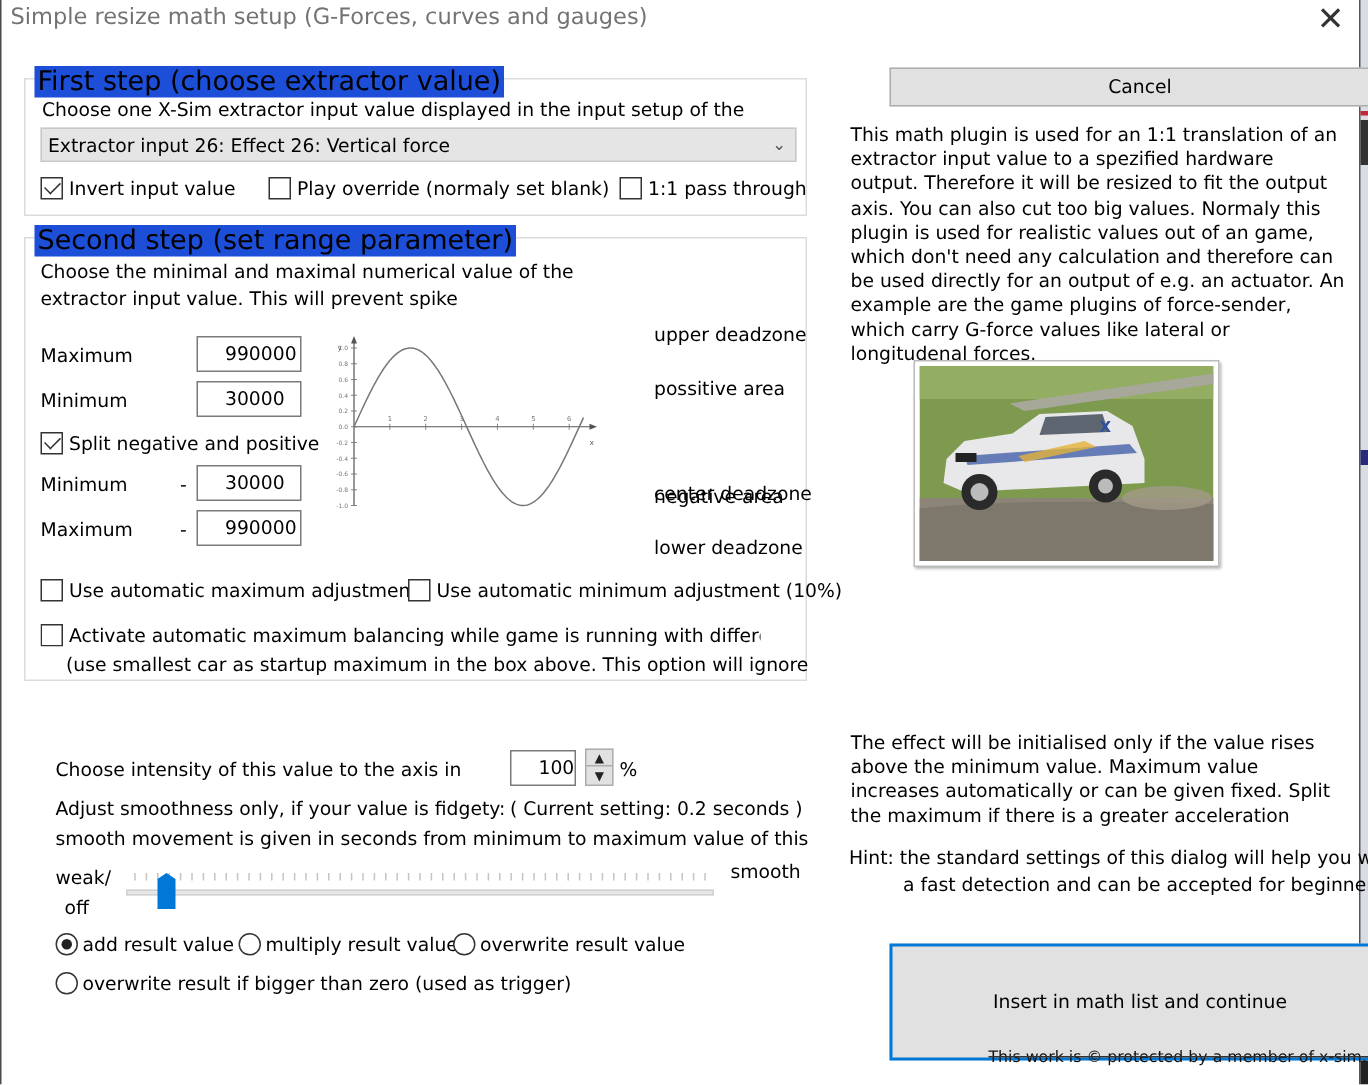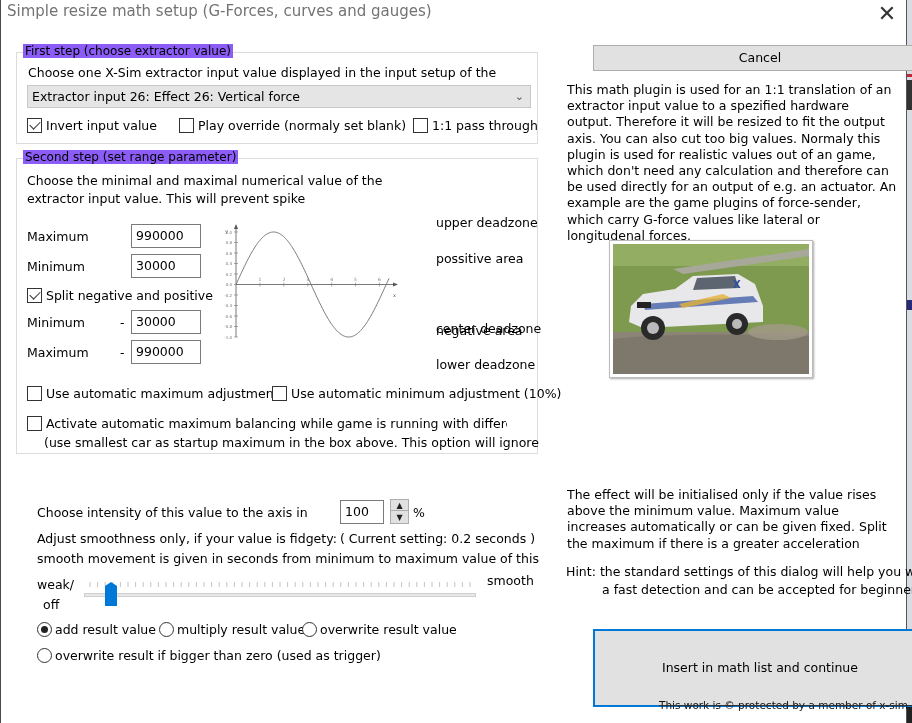--- a/index.html
+++ b/index.html
@@ -10,36 +10,36 @@
   .bg-strip .m1 { position:absolute; left:0; top:74px; width:6px; height:3px; background:#c0283a; }
   .bg-strip .m2 { position:absolute; left:0; top:80px; width:6px; height:30px; background:#333; }
   .bg-strip .m3 { position:absolute; left:0; top:300px; width:6px; height:10px; background:#2a2a7a; }
   .bg-strip .m4 { position:absolute; left:0; top:640px; width:6px; height:83px; background:#222; }
 
   .dialog { position: absolute; left: 0; top: 0; width: 906px; height: 723px; background: #fff; border-left: 1px solid #4a4a4a; }
   .title { position: absolute; left: 6px; top: 2px; font-size: 15px; color: #737373; }
   .close { position: absolute; left: 872px; top: 2px; width: 28px; height: 24px; font-size: 22px; line-height: 24px; text-align: center; color: #333; cursor: pointer; font-weight: 300; }
 
   .group { position: absolute; border: 1px solid #dcdcdc; }
-  .group-label { position: absolute; top: -9px; left: 6px; background: #8b5cf6; padding: 0 2px; font-size: 12px; }
+  .group-label { position: absolute; top: -9px; left: 6px; background: #1d4ed8; padding: 0 2px; font-size: 18px; }
 
   .txt { position: absolute; white-space: nowrap; font-size: 12.5px; }
 
   .combo { position: absolute; left: 26px; top: 85px; width: 504px; height: 23px; background: #e5e5e5; border: 1px solid #c8c8c8; padding-left: 4px; line-height: 21px; }
   .combo .chev { position: absolute; right: 6px; top: 0; font-size: 11px; color: #555; }
 
   .cb { position: absolute; display: flex; align-items: center; white-space: nowrap; }
   .cb .box { width: 15px; height: 15px; border: 1px solid #333; background: #fff; margin-right: 4px; position: relative; flex: 0 0 auto; }
   .cb .box.checked::after { content: ""; position: absolute; left: 4px; top: 0px; width: 5px; height: 9px; border-right: 1.5px solid #333; border-bottom: 1.5px solid #333; transform: rotate(45deg); }
 
   .rb { position: absolute; display: flex; align-items: center; white-space: nowrap; }
   .rb .circ { width: 15px; height: 15px; border: 1px solid #333; border-radius: 50%; margin-right: 3px; position: relative; background: #fff; flex: 0 0 auto; }
   .rb .circ.on::after { content: ""; position: absolute; left: 3px; top: 3px; width: 7px; height: 7px; border-radius: 50%; background: #222; }
 
-  .field { position: absolute; width: 70px; height: 24px; border: 1px solid #7a7a7a; background: #fff; padding-left: 4px; line-height: 22px; }
+  .field { position: absolute; width: 70px; height: 24px; border: 1px solid #7a7a7a; background: #fff; padding-left: 18px; line-height: 22px; }
 
   .spin { position: absolute; left: 389px; top: 499px; width: 19px; height: 25px; border: 1px solid #adadad; background: #e1e1e1; }
   .spin .up, .spin .dn { position: absolute; left: 0; width: 17px; height: 11px; font-size: 8px; line-height: 11px; text-align: center; color: #222; cursor: pointer; }
   .spin .up { top: 0; border-bottom: 1px solid #adadad; }
   .spin .dn { top: 12px; }
 
   .slider { position: absolute; left: 83px; top: 582px; width: 392px; height: 26px; }
   .slider .ticks { position: absolute; left: 0; top: 0; width: 392px; height: 6px; }
   .slider .track { position: absolute; left: 0; top: 11px; width: 392px; height: 4px; background: #e7e7e7; border: 1px solid #d0d0d0; }
   .slider .thumb { position: absolute; top: 4px; width: 12px; height: 20px; background: #0078d7; cursor: pointer; }

